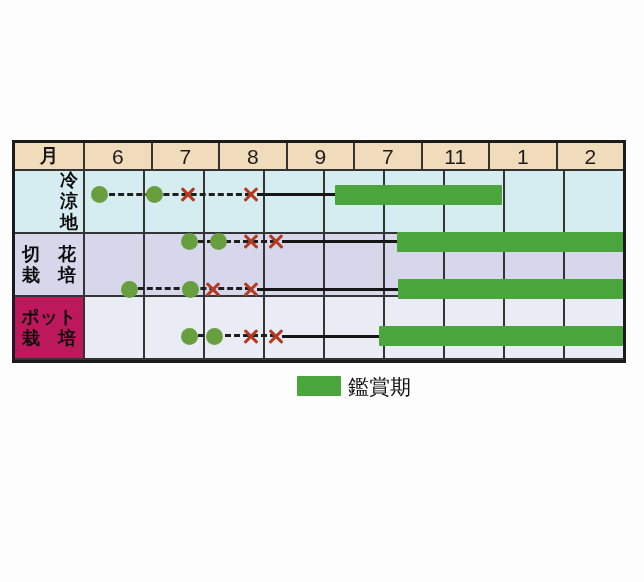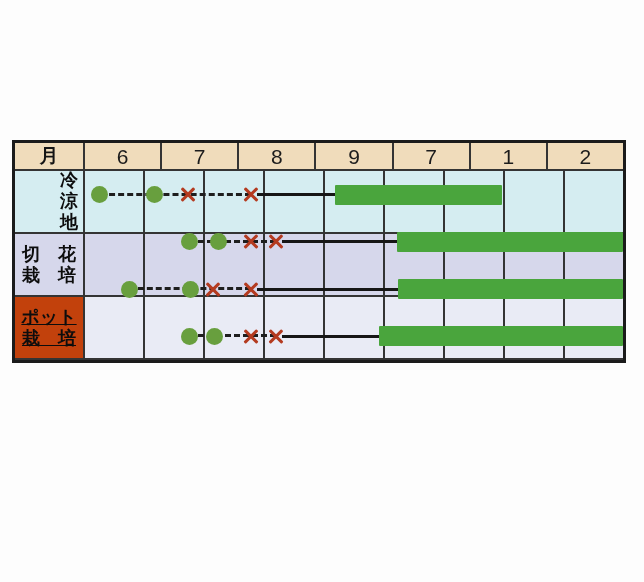--- a/index.html
+++ b/index.html
@@ -62,20 +62,21 @@
 
   <div class="cal-table" id="cal">
 
     <div class="trow header" style="background: rgb(240, 220, 187);">
         <div class="cell label corner">月</div>
         <div class="cell month hcell">6</div>
         <div class="cell month hcell">7</div>
         <div class="cell month hcell">8</div>
         <div class="cell month hcell">9</div>
         <div class="cell month hcell">7</div>
+        <div class="cell month hcell">11</div>
         <div class="cell month hcell">1</div>
         <div class="cell month hcell">2</div>
       </div>
       <div class="trow body">
         <div class="cell label rlabel" style="background: rgb(213, 237, 241); padding-left: 40px;">
           <div>冷涼地</div>
         </div>
         <div class="cell month" style="background: rgb(213, 237, 241);"></div>
         <div class="cell month" style="background: rgb(213, 237, 241);"></div>
         <div class="cell month" style="background: rgb(213, 237, 241);"></div>
@@ -95,21 +96,21 @@
         <div class="cell month" style="background: rgb(214, 215, 235);"></div>
         <div class="cell month" style="background: rgb(214, 215, 235);"></div>
         <div class="cell month" style="background: rgb(214, 215, 235);"></div>
         <div class="cell month" style="background: rgb(214, 215, 235);"></div>
         <div class="cell month" style="background: rgb(214, 215, 235);"></div>
         <div class="cell month" style="background: rgb(214, 215, 235);"></div>
         <div class="cell month" style="background: rgb(214, 215, 235);"></div>
         <div class="cell month" style="background: rgb(214, 215, 235);"></div>
       </div>
       <div class="trow body">
-        <div class="cell label rlabel" style="background: #c2410c; text-decoration: underline;">
+        <div class="cell label rlabel" style="background: #be185d;">
           <div>ポット</div>
           <div>栽　培</div>
         </div>
         <div class="cell month" style="background: rgb(233, 235, 245);"></div>
         <div class="cell month" style="background: rgb(233, 235, 245);"></div>
         <div class="cell month" style="background: rgb(233, 235, 245);"></div>
         <div class="cell month" style="background: rgb(233, 235, 245);"></div>
         <div class="cell month" style="background: rgb(233, 235, 245);"></div>
         <div class="cell month" style="background: rgb(233, 235, 245);"></div>
         <div class="cell month" style="background: rgb(233, 235, 245);"></div>
@@ -142,15 +143,19 @@
         <div class="mark solid-line" style="left: 266.791px; top: 191.875px; width: 99.0311px; height: 0px;"></div>
         <div class="mark bar" style="background: rgb(74, 165, 61); left: 363.822px; top: 183.375px; width: 244.178px; height: 20px;"></div>
         <div class="mark dot" style="background: rgb(104, 159, 62); left: 165.936px; top: 184.875px; width: 17px; height: 17px;"></div>
         <div class="mark dot" style="background: rgb(104, 159, 62); left: 190.949px; top: 184.875px; width: 17px; height: 17px;"></div>
         <div class="mark cross" style="left: 228.373px; top: 185.375px; width: 16px; height: 16px;"></div>
         <div class="mark cross" style="left: 252.791px; top: 185.375px; width: 16px; height: 16px;"></div>
       </div>
   </div>
 
   <div class="legend">
+    <div class="legend-item">
+      <span class="legend-swatch"></span>
+      <span class="legend-label">鑑賞期</span>
+    </div>
   </div>
 
 </div>
 
 </body></html>

